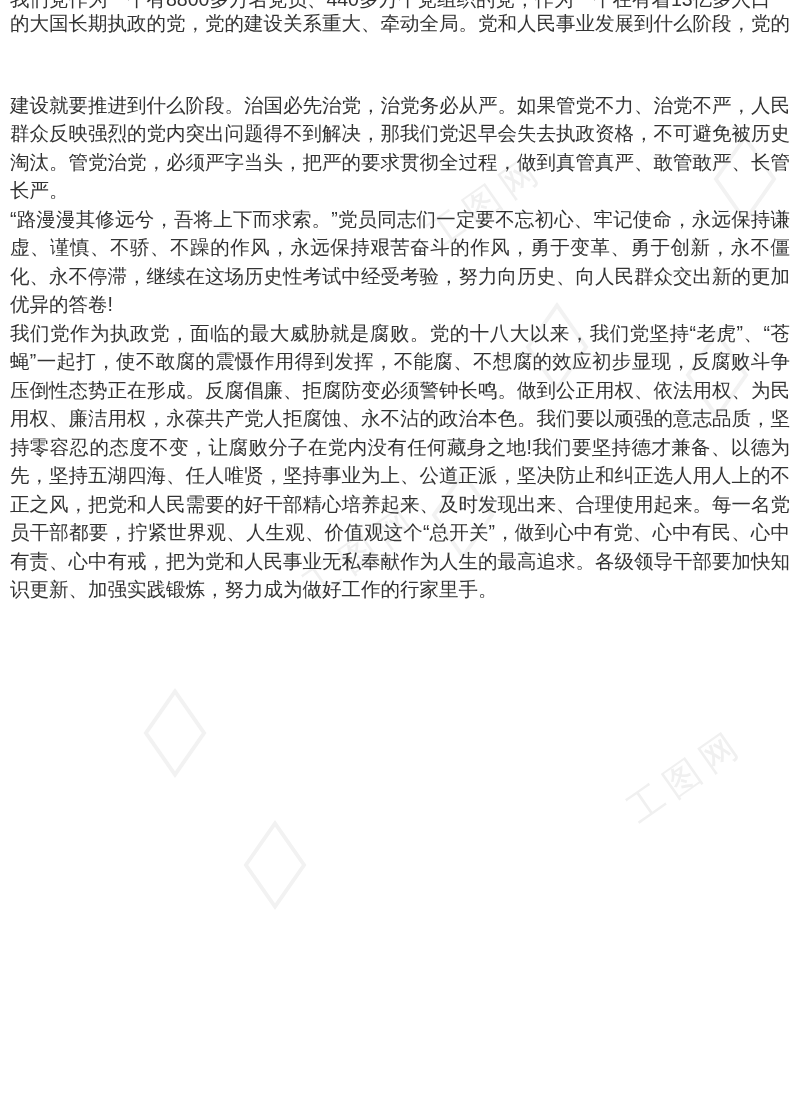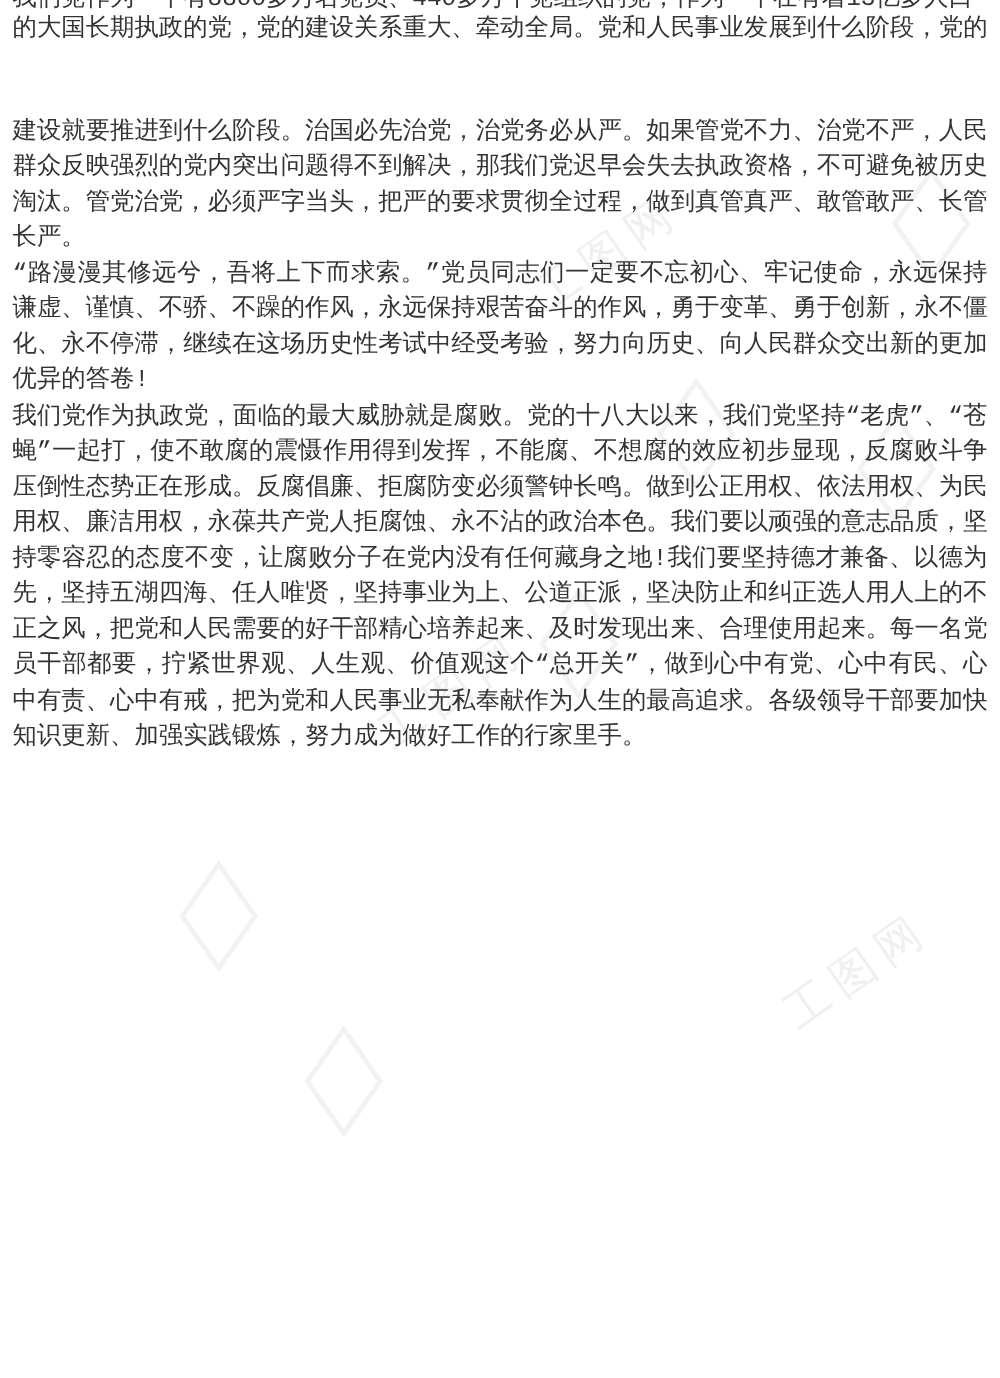--- a/index.html
+++ b/index.html
@@ -46,21 +46,20 @@
     width: 780px;
   }
   .content p {
     margin: 0;
     font-size: 19.5px;
     line-height: 28.5px;
     color: #333333;
     text-align: justify;
     overflow-wrap: break-word;
     word-break: break-all;
-    font-family: Liberation Mono, monospace;
   }
   
   .clip-line {
     height: 9px;
     overflow: hidden;
   }
   .clip-line p {
     margin-top: -15px;
   }
   

